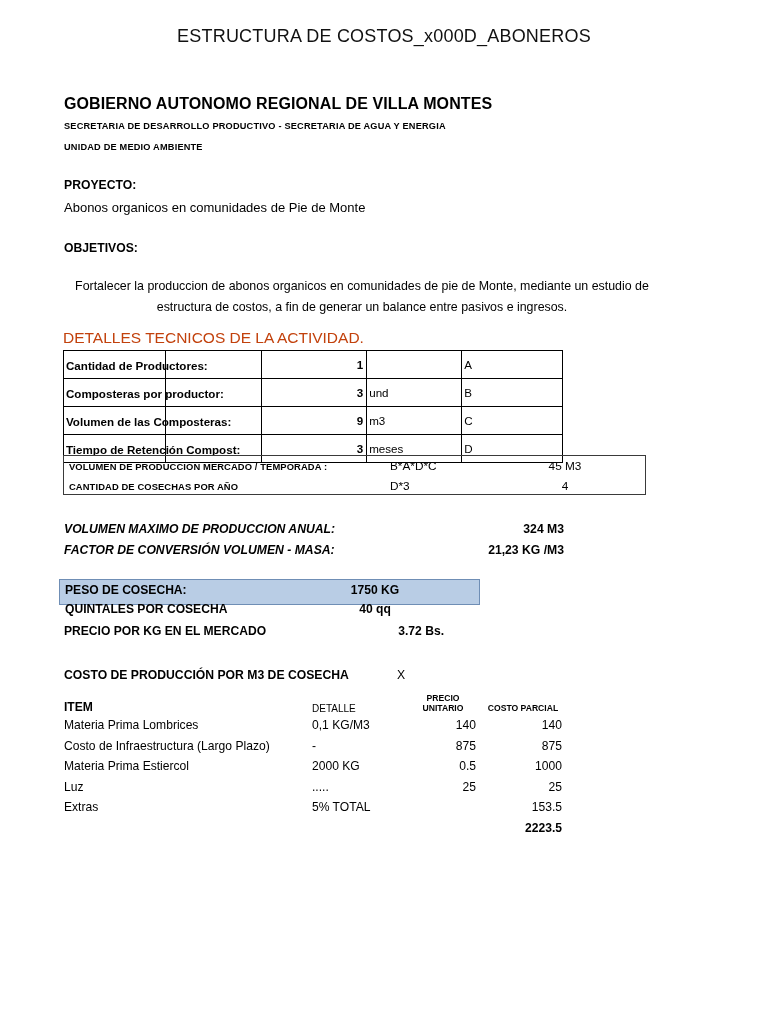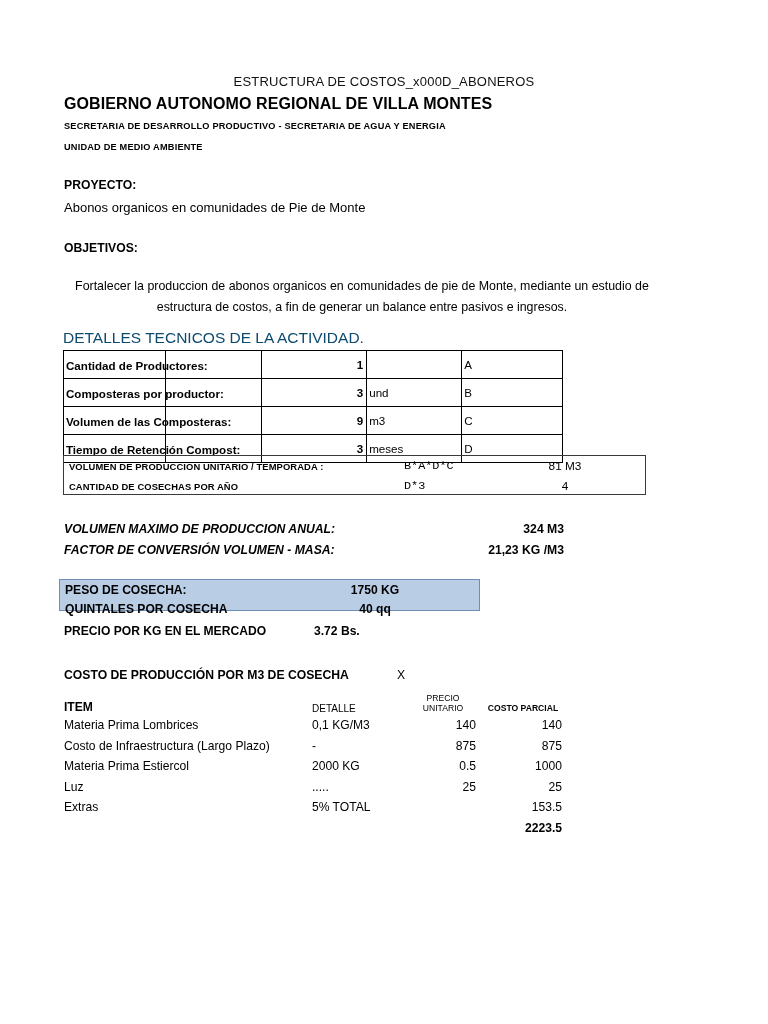--- a/index.html
+++ b/index.html
@@ -24,25 +24,24 @@
     height: 1024px;
     background: #ffffff;
   }
 
   
   .doc-title {
     position: absolute;
     left: 0; top: 26px;
     width: 768px;
     text-align: center;
-    font-size: 13px;
+    font-size: 18px;
     font-weight: 400;
     letter-spacing: 0.2px;
     color: #111;
-    margin-top: 48px;
   }
 
   
   .org-name {
     position: absolute;
     left: 64px; top: 95px;
     font-size: 16px;
     font-weight: bold;
     letter-spacing: 0.1px;
   }
@@ -91,21 +90,21 @@
     line-height: 21px;
     font-weight: normal;
   }
 
   
   .detalles-heading {
     position: absolute;
     left: 63px; top: 329px;
     font-size: 15.5px;
     font-weight: 400;
-    color: #0c4a6e;
+    color: #c2410c;
   }
 
   
   .tech-table {
     position: absolute;
     left: 63px; top: 350px;
     width: 500px;
     border-collapse: collapse;
     table-layout: fixed;
   }
@@ -148,26 +147,25 @@
     position: absolute;
     left: 5px; top: 50%;
     transform: translateY(-50%);
     font-size: 9.4px;
     font-weight: bold;
     letter-spacing: 0.1px;
     white-space: nowrap;
   }
   .vol-row .vr-formula {
     position: absolute;
-    left: 340px; top: 50%;
+    left: 326px; top: 50%;
     transform: translateY(-50%);
     font-size: 11.8px;
     font-weight: normal;
     white-space: nowrap;
-    font-family: Liberation Mono, monospace;
   }
   .vol-row .vr-result {
     position: absolute;
     left: 456px; top: 50%;
     transform: translateY(-50%);
     width: 90px;
     text-align: center;
     font-size: 11.8px;
     font-weight: normal;
     white-space: nowrap;
@@ -189,21 +187,21 @@
     font-weight: bold;
   }
   #sum-0 { left: 64px; top: 522px; width: 500px; }
   #sum-1 { left: 64px; top: 543px; width: 500px; }
 
   
   .hl-box {
     position: absolute;
     left: 59px; top: 579px;
     width: 421px;
-    height: 32px;
+    height: 26px;
     background: #b9cde5;
     border: 1px solid #6f8eb5;
     box-sizing: border-box;
   }
   .hl-row {
     position: relative;
     height: 19.5px;
   }
   .hl-row .hl-label {
     position: absolute;
@@ -229,21 +227,21 @@
     width: 416px;
     font-size: 12.1px;
     font-weight: bold;
     white-space: nowrap;
   }
   .price-line .pl-label { position: absolute; left: 0; top: 0; }
   .price-line .pl-value {
     position: absolute;
     left: 250px; top: 0;
     width: 130px;
-    text-align: left;
+    text-align: right;
   }
 
   
   .costo-heading {
     position: absolute;
     left: 64px; top: 668px;
     font-size: 12.2px;
     font-weight: bold;
     white-space: nowrap;
   }
@@ -284,21 +282,21 @@
     text-align: left;
     font-size: 10px;
     font-weight: normal;
     vertical-align: bottom;
     padding-bottom: 1px;
   }
   .cost-table .th-precio {
     width: 78px;
     text-align: center;
     font-size: 8.6px;
-    font-weight: normal;
+    font-weight: bold;
     line-height: 10px;
     vertical-align: bottom;
     padding-bottom: 2px;
   }
   .cost-table .th-costo {
     width: 82px;
     text-align: center;
     font-size: 8.6px;
     font-weight: bold;
     line-height: 10px;
@@ -375,23 +373,23 @@
         <td class="c-blank"></td>
         <td class="c-value">3</td>
         <td class="c-unit">meses</td>
         <td class="c-code">D</td>
       </tr>
     </tbody>
   </table>
 
   <div class="vol-box">
     <div class="vol-row">
-      <span class="vr-label">VOLUMEN DE PRODUCCION UNITARIO / TEMPORADA :</span>
+      <span class="vr-label">VOLUMEN DE PRODUCCION MERCADO / TEMPORADA :</span>
       <span class="vr-formula">B*A*D*C</span>
-      <span class="vr-result">81 M3</span>
+      <span class="vr-result">45 M3</span>
     </div>
     <div class="vol-row">
       <span class="vr-label">CANTIDAD DE COSECHAS POR AÑO</span>
       <span class="vr-formula">D*3</span>
       <span class="vr-result">4</span>
     </div>
   </div>
 
   <div class="summary-line" id="sum-0">
     <span class="sl-label">VOLUMEN MAXIMO DE PRODUCCION ANUAL:</span>

